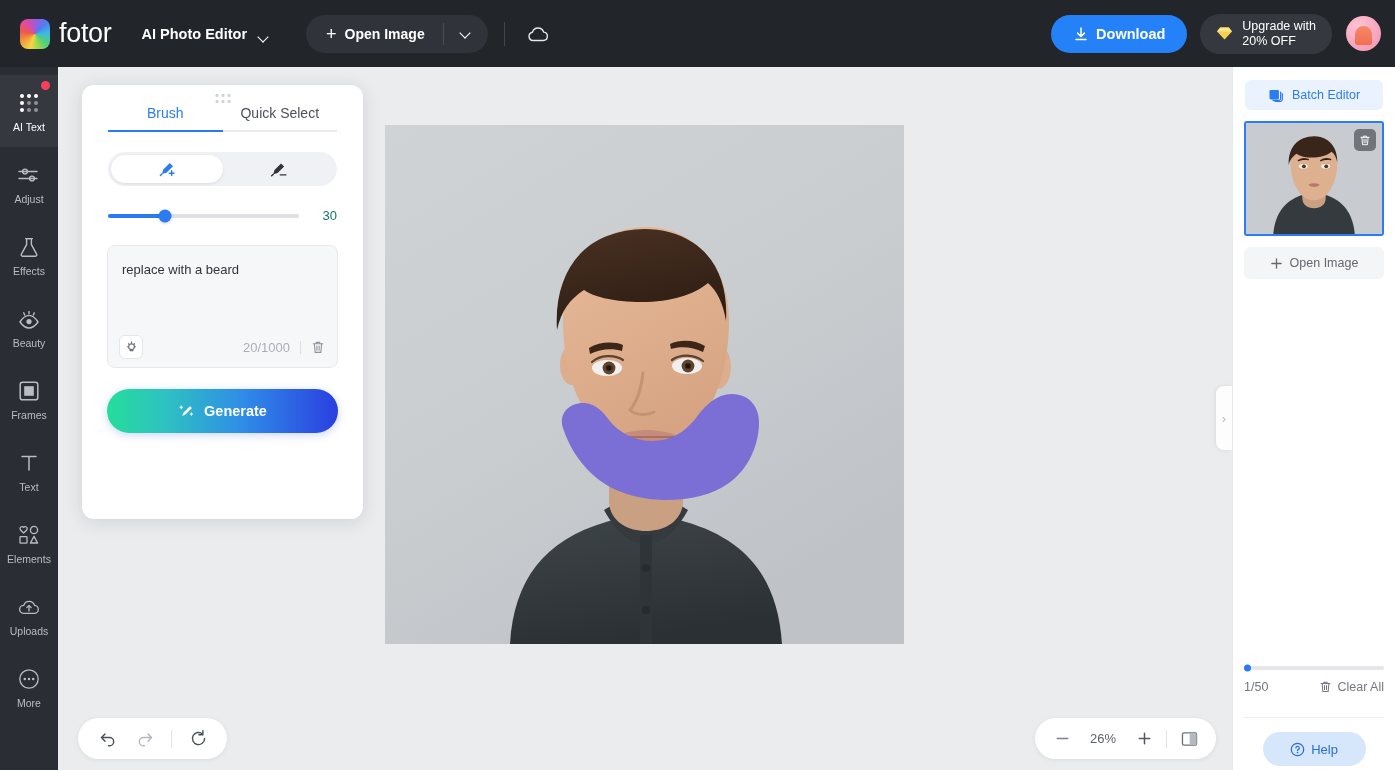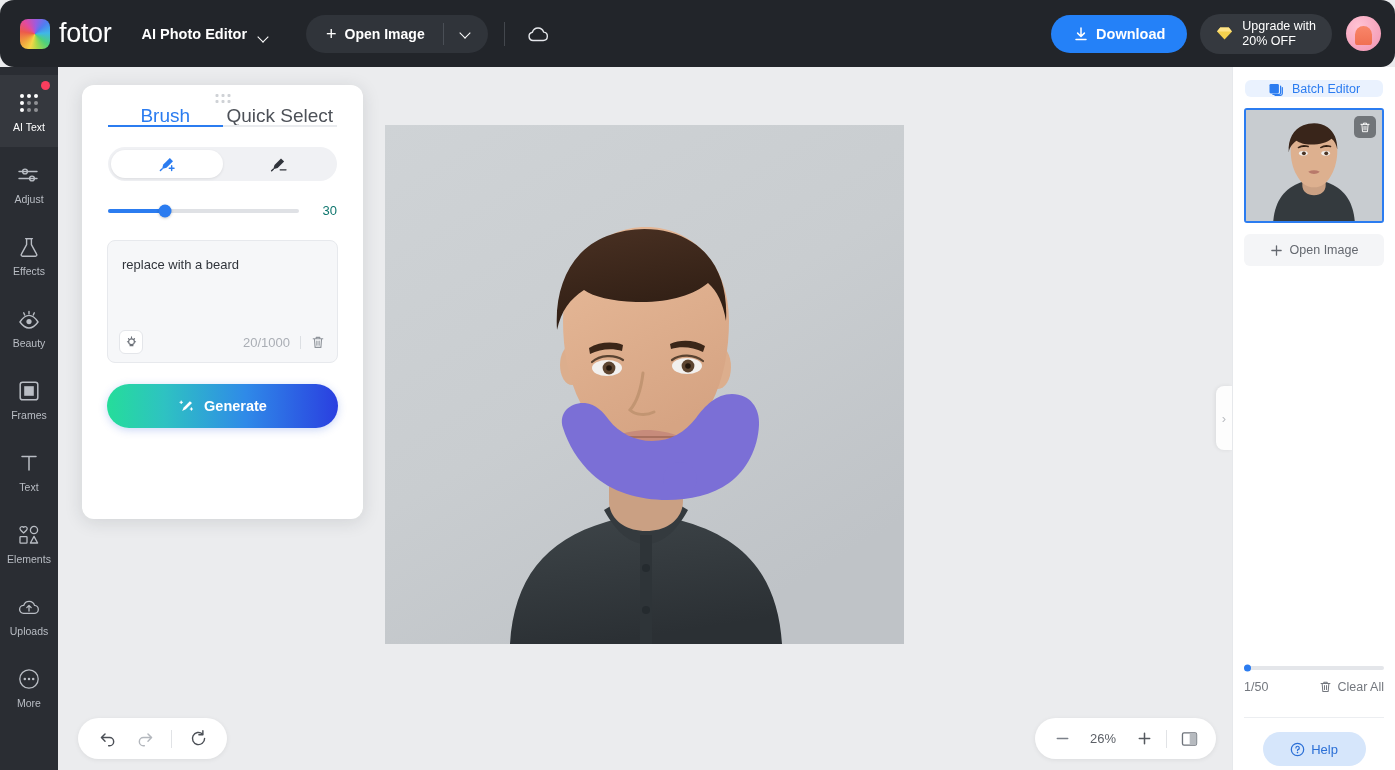--- a/index.html
+++ b/index.html
@@ -10,21 +10,20 @@
     background: #ebecee;
   }
   .app { position: relative; width: 1395px; height: 770px; }
 
   
   .topbar {
     position: absolute; top: 0; left: 0; width: 1395px; height: 67px;
     background: #22252a;
     display: flex; align-items: center; padding: 0 14px;
     z-index: 30;
-    border-radius: 14px;
   }
   .logo-wrap { display: flex; align-items: center; gap: 9px; margin-left: 6px; }
   .logo-mark {
     width: 30px; height: 30px; border-radius: 8px; overflow: hidden;
     position: relative; flex: none;
     background:
       conic-gradient(from 200deg at 50% 50%,
         #f5d547 0deg, #f09a3e 40deg, #ec5a4b 80deg,
         #e24aa0 120deg, #9b5ce0 165deg, #4f7df0 205deg,
         #3fb7e8 245deg, #4fd17a 290deg, #a8d84a 330deg, #f5d547 360deg);
@@ -176,22 +175,22 @@
     justify-content: center; cursor: pointer; font-weight: bold;
   }
   .panel-close {
     margin-left: auto; color: #9aa0a7; cursor: pointer; font-size: 17px;
     width: 20px; height: 20px; display: flex; align-items: center; justify-content: center;
   }
   .tabs {
     display: flex; margin: 20px 26px 0 26px; position: relative;
   }
   .tab {
-    flex: 1; text-align: center; font-size: 19px; color: #4d5158;
-    padding-bottom: 0; cursor: pointer;
+    flex: 1; text-align: center; font-size: 14px; color: #4d5158;
+    padding-bottom: 11px; cursor: pointer;
   }
   .tab.active { color: #2b7cf0; }
   .tabs-line {
     position: absolute; left: 0; bottom: 0; width: 100%; height: 2px; background: #e9ebee;
   }
   .tabs-ind {
     position: absolute; left: 0; bottom: 0; width: 50%; height: 2px; background: #2b7cf0;
   }
   .seg {
     margin: 20px 26px 0 26px; height: 34px; background: #f0f1f4;
@@ -243,21 +242,21 @@
     box-shadow: 0 2px 8px rgba(42,90,220,0.25);
   }
 
   
   .rightpanel {
     position: absolute; top: 67px; right: 0; width: 163px; height: 703px;
     background: #ffffff; border-left: 1px solid #e6e8eb;
     display: flex; flex-direction: column;
   }
   .batch-btn {
-    margin: 13px 12px 0 12px; height: 17px; background: #eaf2fe; border-radius: 6px;
+    margin: 13px 12px 0 12px; height: 30px; background: #eaf2fe; border-radius: 6px;
     display: flex; align-items: center; justify-content: center; gap: 8px;
     color: #2b7cf0; font-size: 12.5px; cursor: pointer;
   }
   .thumb {
     margin: 11px 11px 0 11px; height: 115px; border: 2px solid #2b7cf0;
     border-radius: 3px; position: relative; overflow: hidden;
     background: linear-gradient(160deg, #c6cacd, #c3c7ca); cursor: pointer;
   }
   .thumb-del {
     position: absolute; top: 6px; right: 6px; width: 22px; height: 22px;

